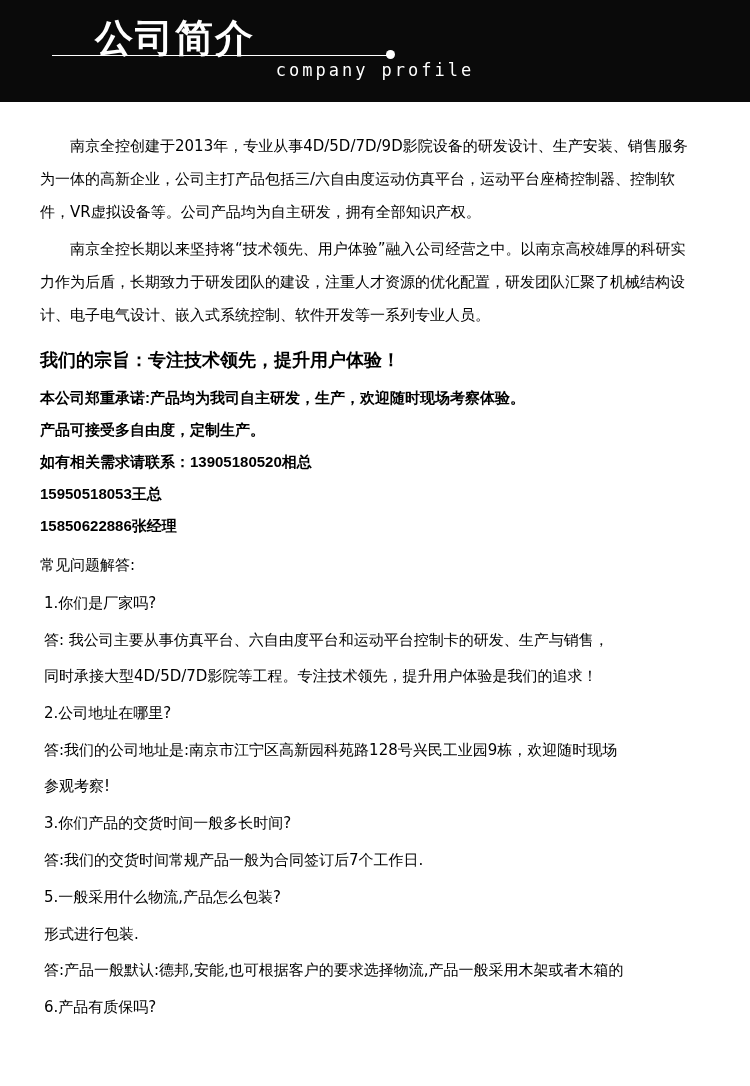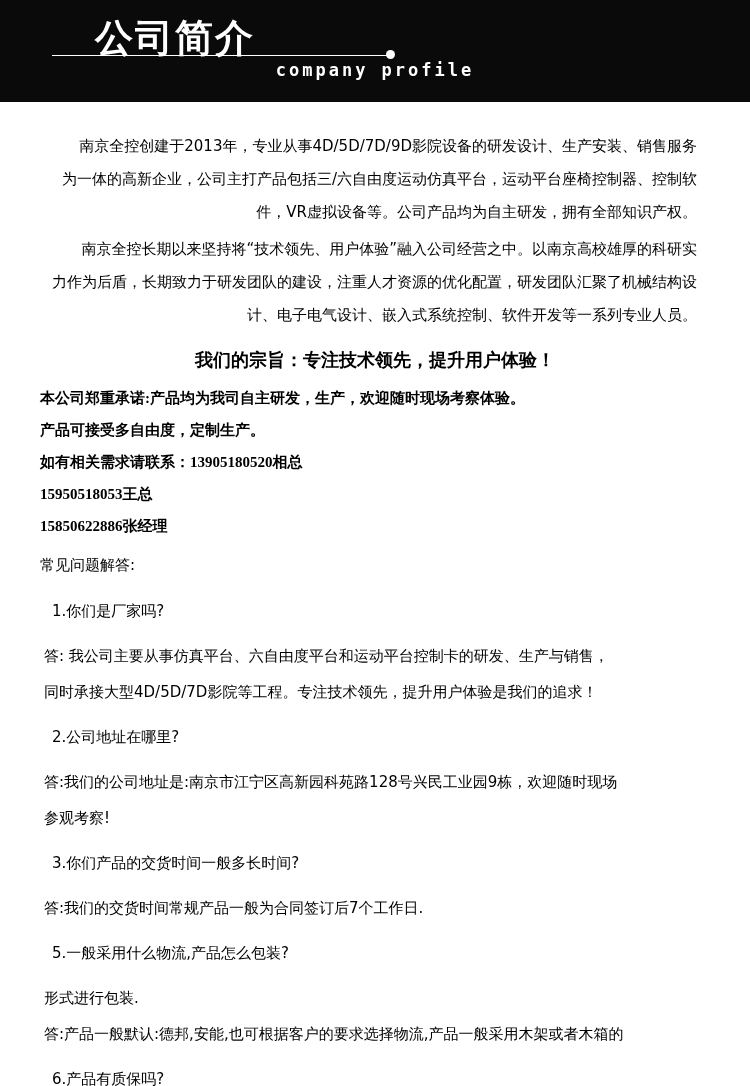--- a/index.html
+++ b/index.html
@@ -60,62 +60,59 @@
   .banner-sub {
     position: absolute;
     left: 0;
     right: 0;
     top: 60px;
     text-align: center;
     color: #ffffff;
     font-family: "DejaVu Sans Mono", monospace;
     font-size: 17px;
     letter-spacing: 3px;
-    font-weight: bold;
   }
 
   
   .content {
     padding: 28px 40px 30px 40px;
   }
   .para {
     font-size: 15px;
     line-height: 33px;
     text-indent: 2em;
     margin: 0 13px 4px 0;
     font-family: "DejaVu Sans", sans-serif;
-    text-align: right;
   }
   .slogan {
-    text-align: center;
     font-size: 18px;
     font-weight: bold;
     line-height: 40px;
     margin: 8px 0 2px 0;
     font-family: "DejaVu Sans", sans-serif;
   }
   .line {
     font-size: 15px;
     line-height: 32px;
     margin: 0;
-    font-family: Liberation Serif, serif;
+    font-family: Liberation Sans, sans-serif;
   }
   .line.bold {
     font-weight: bold;
   }
   .faq-head {
     font-size: 15px;
     line-height: 34px;
     margin: 6px 0 0 0;
     font-family: "DejaVu Sans", sans-serif;
   }
   .q {
     font-size: 15px;
     line-height: 34px;
-    margin: 12px;
+    margin: 4px;
     font-family: "DejaVu Sans", sans-serif;
   }
   .a {
     font-size: 15px;
     line-height: 32px;
     margin: 4px;
     font-family: "DejaVu Sans", sans-serif;
   }
 </style>
 </head>

